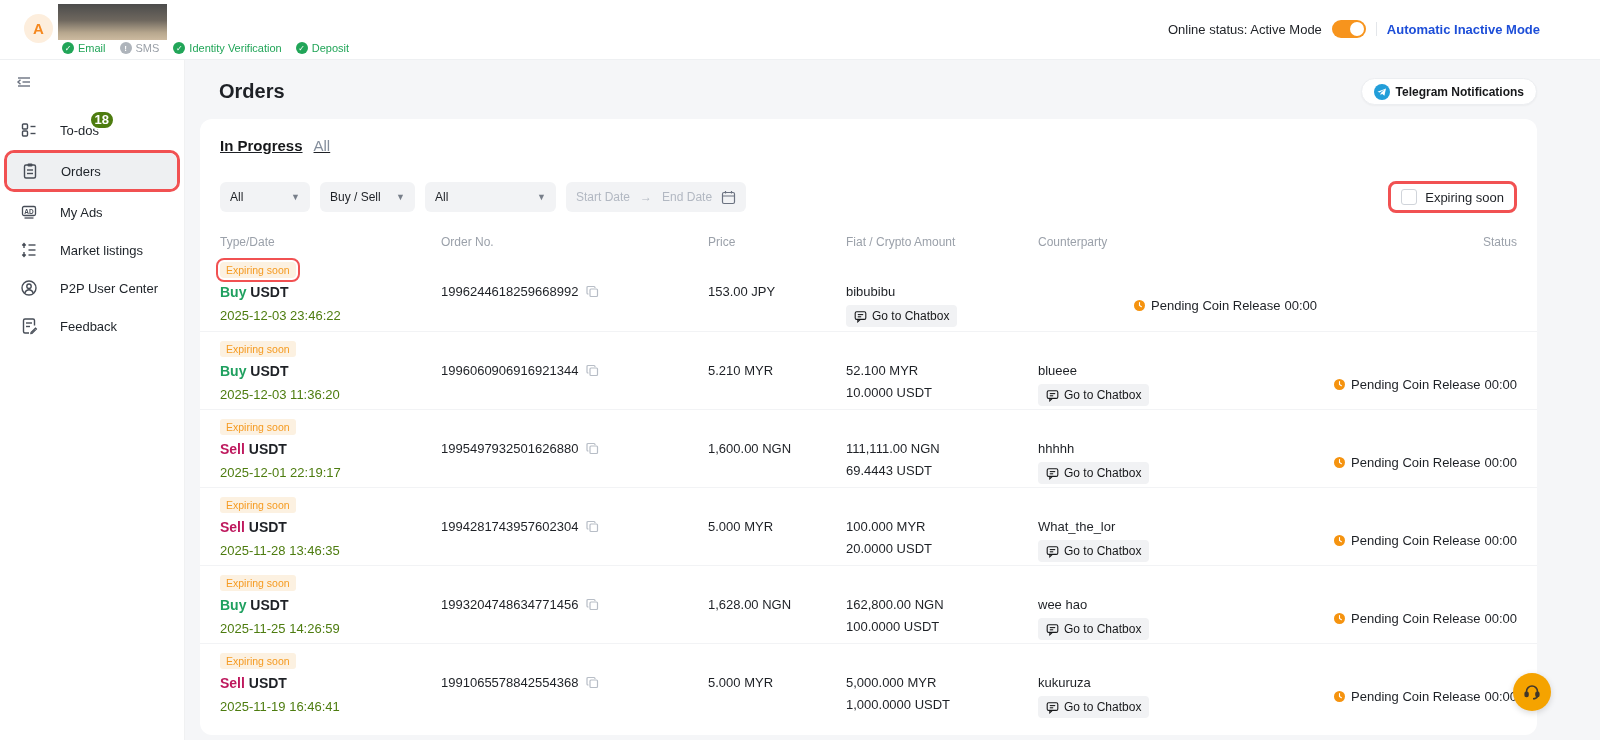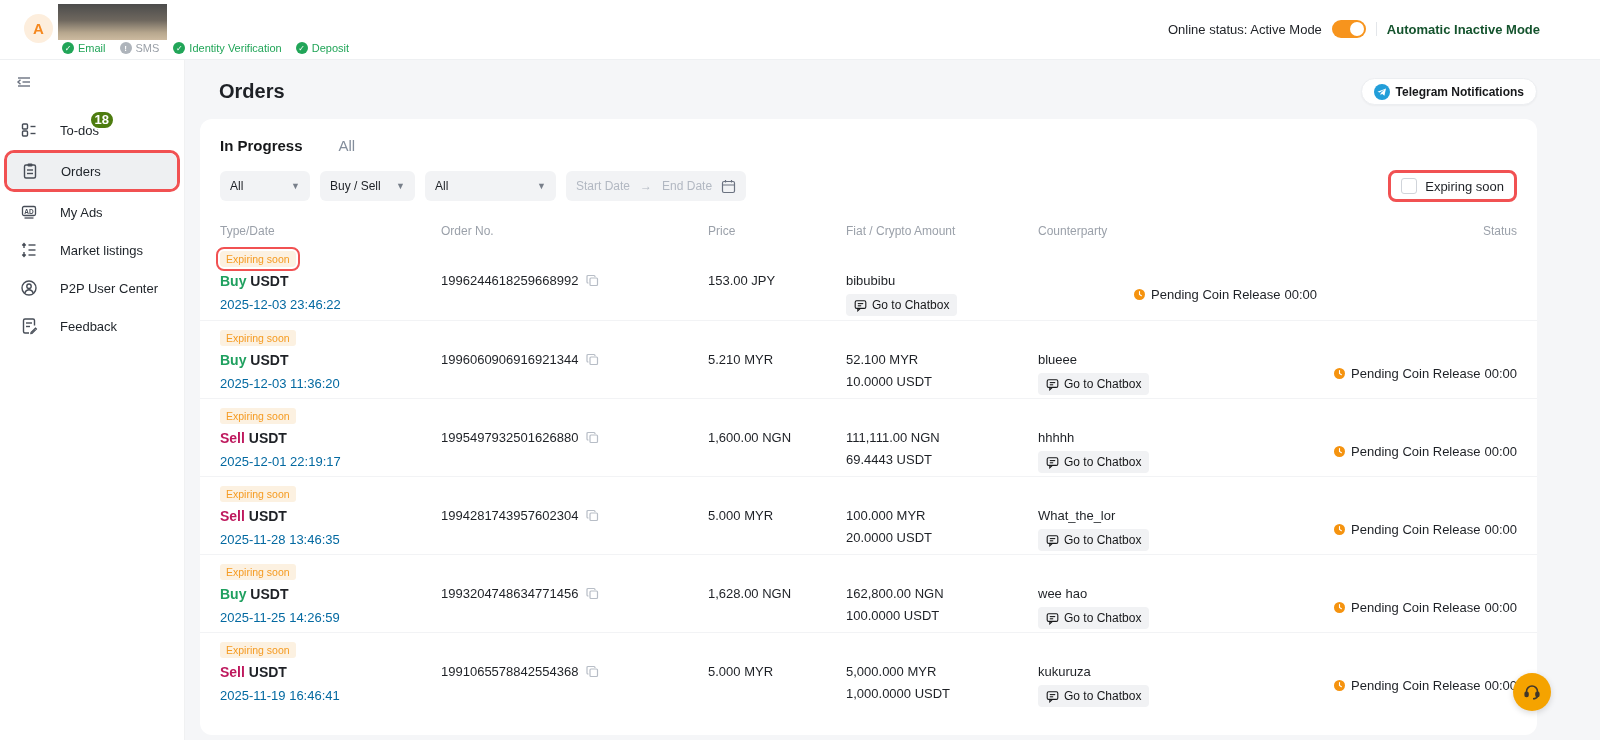--- a/index.html
+++ b/index.html
@@ -20,21 +20,21 @@
   .badge.unverified { color:#9aa0a8; }
   .dot-ic { width:12px; height:12px; border-radius:50%; color:#fff; font-size:8px; font-weight:bold;
     display:flex; align-items:center; justify-content:center; }
   .badge.verified .dot-ic { background:#21a558; }
   .badge.unverified .dot-ic { background:#aeb4bb; }
   .header-right { position:absolute; right:60px; top:20px; display:flex; align-items:center; gap:10px; font-size:13px; }
   .toggle { width:34px; height:18px; border-radius:9px; background:#f7941d; position:relative; cursor:pointer; }
   .toggle::after { content:""; position:absolute; right:2px; top:2px; width:14px; height:14px;
     background:#fff; border-radius:50%; }
   .vdiv { width:1px; height:14px; background:#e3e6ea; }
-  .auto-inactive { color:#14532d; font-weight:600; }
+  .auto-inactive { color:#1d4ed8; font-weight:600; }
 
   
   .body-row { display:flex; height:680px; }
   .sidebar { width:185px; background:#fff; border-right:1px solid #f0f1f2; padding-top:14px; flex:none; }
   .collapse-btn { margin:0 0 18px 16px; color:#6b7280; cursor:pointer; }
   .sidebar-item { display:flex; align-items:center; gap:22px; height:36px; padding:0 14px;
     margin:2px 6px; border-radius:8px; font-size:13px; color:#1e2329; cursor:pointer; }
   .sidebar-item .ic { color:#474d57; display:flex; }
   .sidebar-annotation { border:3px solid #f15152; border-radius:10px; margin:2px 4px; }
   .sidebar-annotation .sidebar-item { margin:0; background:#eef0f2; }
@@ -45,21 +45,21 @@
 
   .main { flex:1; padding:18px 63px 0 15px; }
   .title-row { display:flex; align-items:center; justify-content:space-between; margin:0 0 14px 4px; }
   .page-title { font-size:20px; font-weight:bold; margin-left:15px; }
   .tg-btn { display:flex; align-items:center; gap:6px; background:#fff; border:1px solid #eceef1;
     border-radius:15px; height:27px; padding:0 12px; font-size:12px; font-weight:600; color:#17181a;
     box-shadow:0 1px 2px rgba(0,0,0,.04); cursor:pointer;justify-content:space-between; }
 
   
   .card { background:#fff; border-radius:12px; padding:18px 0 0; height:616px; overflow:hidden; }
-  .tabs { display:flex; gap:36px; padding:0 20px; margin-bottom:16px; }
+  .tabs { display:flex; gap:11px; padding:0 20px; margin-bottom:27px;text-decoration:underline; }
   .tab { font-size:15px; color:#848e9c; cursor:pointer; }
   .tab.active { color:#17181a; font-weight:bold; }
 
   .filters { display:flex; align-items:center; padding:0 20px; margin-bottom:22px; }
   .chip { background:#f2f3f5; border-radius:6px; height:30px; display:flex; align-items:center;
     font-size:12px; padding:0 10px; margin-right:10px; cursor:pointer; }
   .chip .arrow { margin-left:auto; color:#787f8a; font-size:9px; padding-left:8px; }
   .chip.w1 { width:90px; } .chip.w2 { width:95px; } .chip.w3 { width:131px; }
   .chip.date { width:180px; color:#b2b8c2; }
   .chip.date .sep { margin:0 10px; color:#b2b8c2; }
@@ -73,21 +73,21 @@
   .theader .right { text-align:right; }
 
   .order-row { height:78px; padding:7px 20px 0; border-top:1px solid #f2f3f5; }
   .order-row:first-child { border-top:none; }
   .expiring-tag { display:inline-block; font-size:10.5px; color:#f59b22; background:#fcf1e1;
     border-radius:3px; padding:2px 6px; margin-bottom:6px; }
   .expiring-tag.tag-annotated { outline:2.5px solid #f15152; outline-offset:2px; border-radius:4px; }
   .row-grid { display:grid; grid-template-columns:221px 267px 138px 192px 1fr 200px; font-size:13px; }
   .type-line { font-size:14px; font-weight:bold; margin-bottom:8px; }
   .side.buy { color:#1fa05f; } .side.sell { color:#be185d; }
-  .date-line { font-size:13px; color:#0369a1; }
+  .date-line { font-size:13px; color:#4d7c0f; }
   .order-no { font-weight:500; }
   .copy-ic { color:#b7bdc6; margin-left:4px; vertical-align:-2px; cursor:pointer; }
   .amt-line { margin-bottom:7px; }
   .cp-name { font-weight:500; margin-bottom:6px; }
   .chat-chip { display:inline-flex; align-items:center; gap:5px; background:#f1f2f4; border:none;
     border-radius:4px; height:22px; padding:0 8px; font-size:12px; font-weight:500; color:#17181a;
     font-family:inherit; cursor:pointer; }
   .status-cell { display:flex; align-items:center; justify-content:flex-end; gap:6px;
     font-size:13px; font-weight:400; }
 

